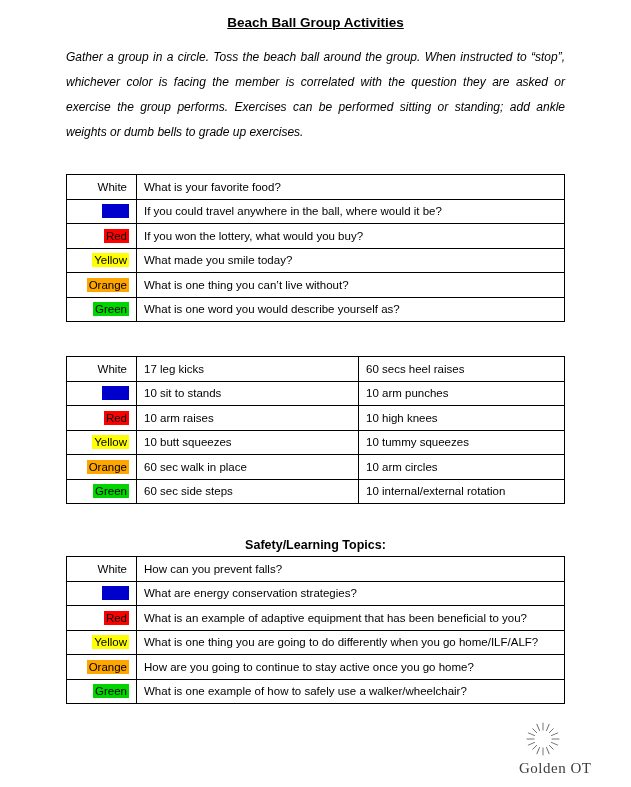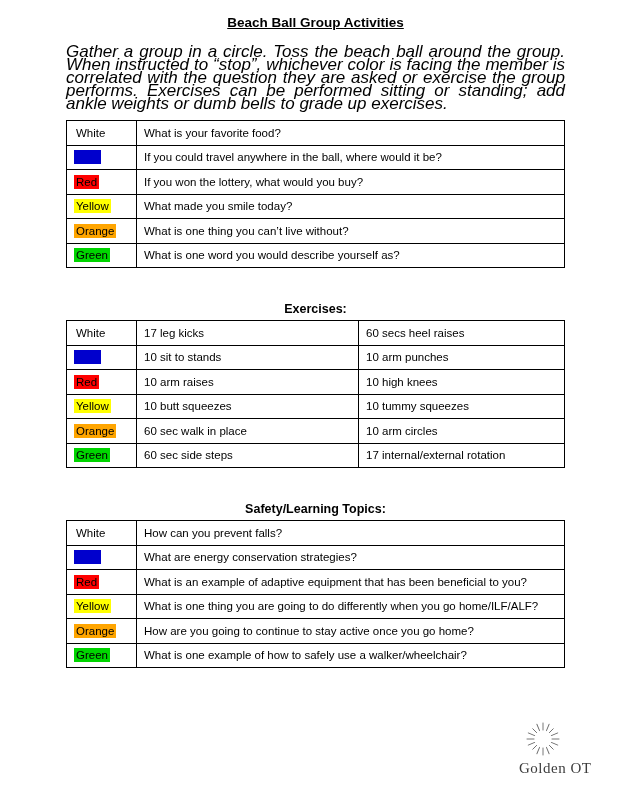--- a/index.html
+++ b/index.html
@@ -7,32 +7,32 @@
   body {
     width:631px; height:787px; position:relative; overflow:hidden;
     font-family:"Liberation Sans", sans-serif; color:#000;
   }
   .page { position:absolute; inset:0; padding:15px 66px 16px 66px; }
   .title {
     font-size:13.5px; font-weight:bold; text-align:center;
     text-decoration:underline; margin-bottom:15px;
   }
   .intro {
-    font-size:17px; font-style:italic; text-align:justify;
-    line-height:13px; margin-bottom:10px;
+    font-size:12px; font-style:italic; text-align:justify;
+    line-height:25px; margin-bottom:29px;
   }
   .sec-heading {
     font-size:12.5px; font-weight:bold; text-align:center; margin-bottom:4px;
   }
   table { border-collapse:collapse; width:100%; table-layout:fixed; margin-bottom:34px; }
   td {
     border:1px solid #000; height:24.5px; padding:2px 7px;
     font-size:11.5px; vertical-align:middle; overflow:hidden; white-space:nowrap;
   }
-  td.color-col { width:70px; }
+  td.color-col { width:70px;text-align:right; }
   table.ex td.ex1 { width:222px; }
   .hl { display:inline-block; padding:0 2px; line-height:14px; }
   .logo {
     position:absolute; right:16px; bottom:10px; width:96px; 
   }
   .logo-text {
     font-family:"Liberation Serif", serif; font-size:15px; color:#3c3c3c;
     margin-top:-3px; letter-spacing:0.5px;
   }
 </style>
@@ -67,21 +67,20 @@
         <td class="color-col"><span class="hl" style="background-color: rgb(255, 165, 0); color: rgb(0, 0, 0);">Orange</span></td>
         <td>What is one thing you can’t live without?</td>
       </tr>
       <tr>
         <td class="color-col"><span class="hl" style="background-color: rgb(0, 213, 0); color: rgb(0, 0, 0);">Green</span></td>
         <td>What is one word you would describe yourself as?</td>
       </tr>
     </tbody>
   </table>
 
-  <div class="sec-heading">Exercises:</div>
   <table class="ex">
     <tbody>
       <tr>
         <td class="color-col"><span class="hl" style="background-color: transparent; color: rgb(0, 0, 0);">White</span></td>
         <td class="ex1">17 leg kicks</td>
         <td>60 secs heel raises</td>
       </tr>
       <tr>
         <td class="color-col"><span class="hl" style="background-color: rgb(0, 0, 205); color: rgb(0, 0, 205);">Blue</span></td>
         <td class="ex1">10 sit to stands</td>
@@ -98,21 +97,21 @@
         <td>10 tummy squeezes</td>
       </tr>
       <tr>
         <td class="color-col"><span class="hl" style="background-color: rgb(255, 165, 0); color: rgb(0, 0, 0);">Orange</span></td>
         <td class="ex1">60 sec walk in place</td>
         <td>10 arm circles</td>
       </tr>
       <tr>
         <td class="color-col"><span class="hl" style="background-color: rgb(0, 213, 0); color: rgb(0, 0, 0);">Green</span></td>
         <td class="ex1">60 sec side steps</td>
-        <td>17 internal/external rotation</td>
+        <td>10 internal/external rotation</td>
       </tr>
     </tbody>
   </table>
 
   <div class="sec-heading">Safety/Learning Topics:</div>
   <table>
     <tbody>
       <tr>
         <td class="color-col"><span class="hl" style="background-color: transparent; color: rgb(0, 0, 0);">White</span></td>
         <td>How can you prevent falls?</td>

